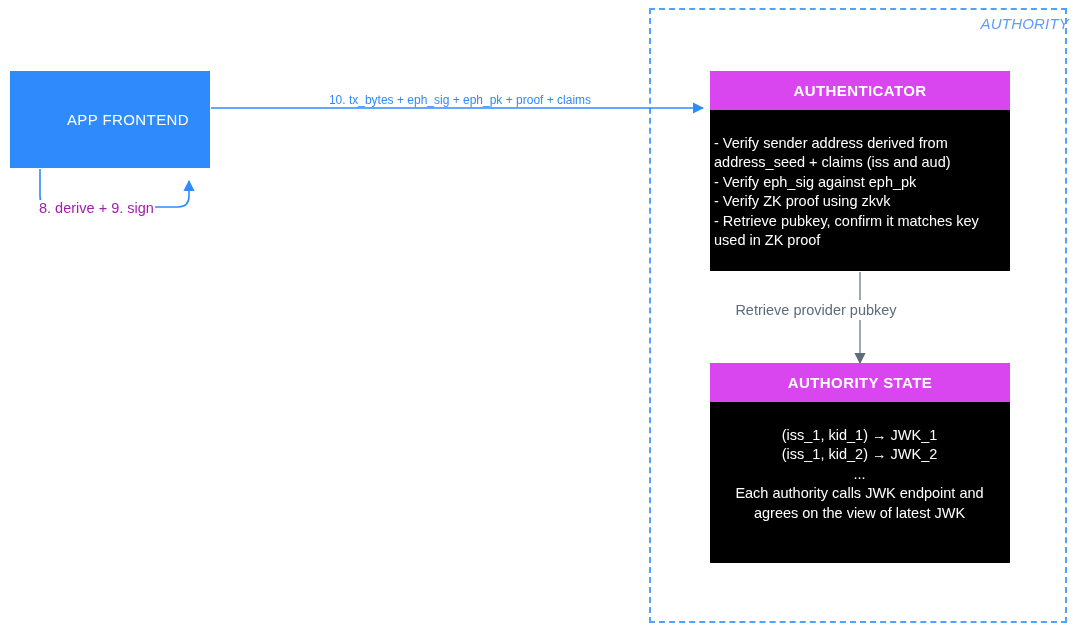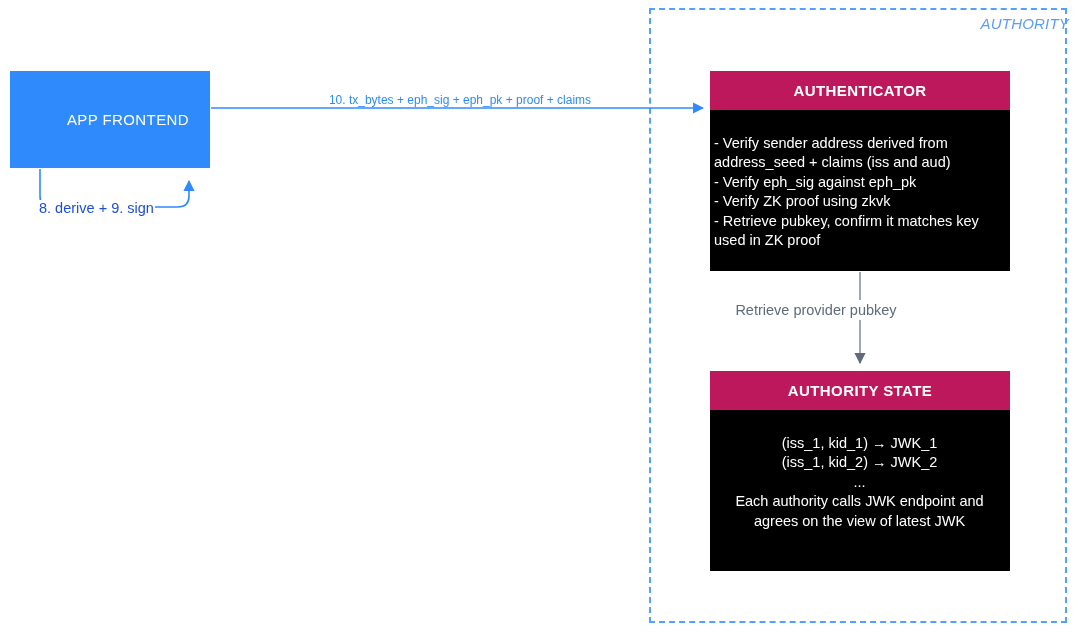--- a/index.html
+++ b/index.html
@@ -37,21 +37,21 @@
     letter-spacing: 0.2px;
     font-style: italic;
   }
 
   
   .node {
     position: absolute;
     box-sizing: border-box;
   }
   .node-header {
-    background: #be185d;
+    background: #d946ef;
     color: #ffffff;
     font-size: 15px;
     font-weight: bold;
     letter-spacing: 0.4px;
     display: flex;
     align-items: center;
     justify-content: center;
     height: 39px;
     box-sizing: border-box;
   }
@@ -87,42 +87,42 @@
     left: 710px;
     top: 71px;
     width: 300px;
     height: 200px;
   }
   #authenticator .node-body { height: 161px; }
 
   
   #authority-state {
     left: 710px;
-    top: 371px;
+    top: 363px;
     width: 300px;
     height: 249px;
   }
   #authority-state .node-body { height: 161px; text-align: center; }
 
   
   #edge-label-tx {
     position: absolute;
     left: 295px;
     top: 90px;
     width: 330px;
     text-align: center;
     color: #2f8bfb;
     font-size: 12px;
     line-height: 20px;
   }
   #edge-label-derive-sign {
     position: absolute;
     left: 38px;
     top: 200px;
-    color: #1d4ed8;
+    color: #a21caf;
     font-size: 14.5px;
     white-space: nowrap;
     background: #ffffff;
     padding: 0 1px;
   }
   #edge-label-retrieve {
     position: absolute;
     left: 716px;
     top: 300px;
     width: 200px;

